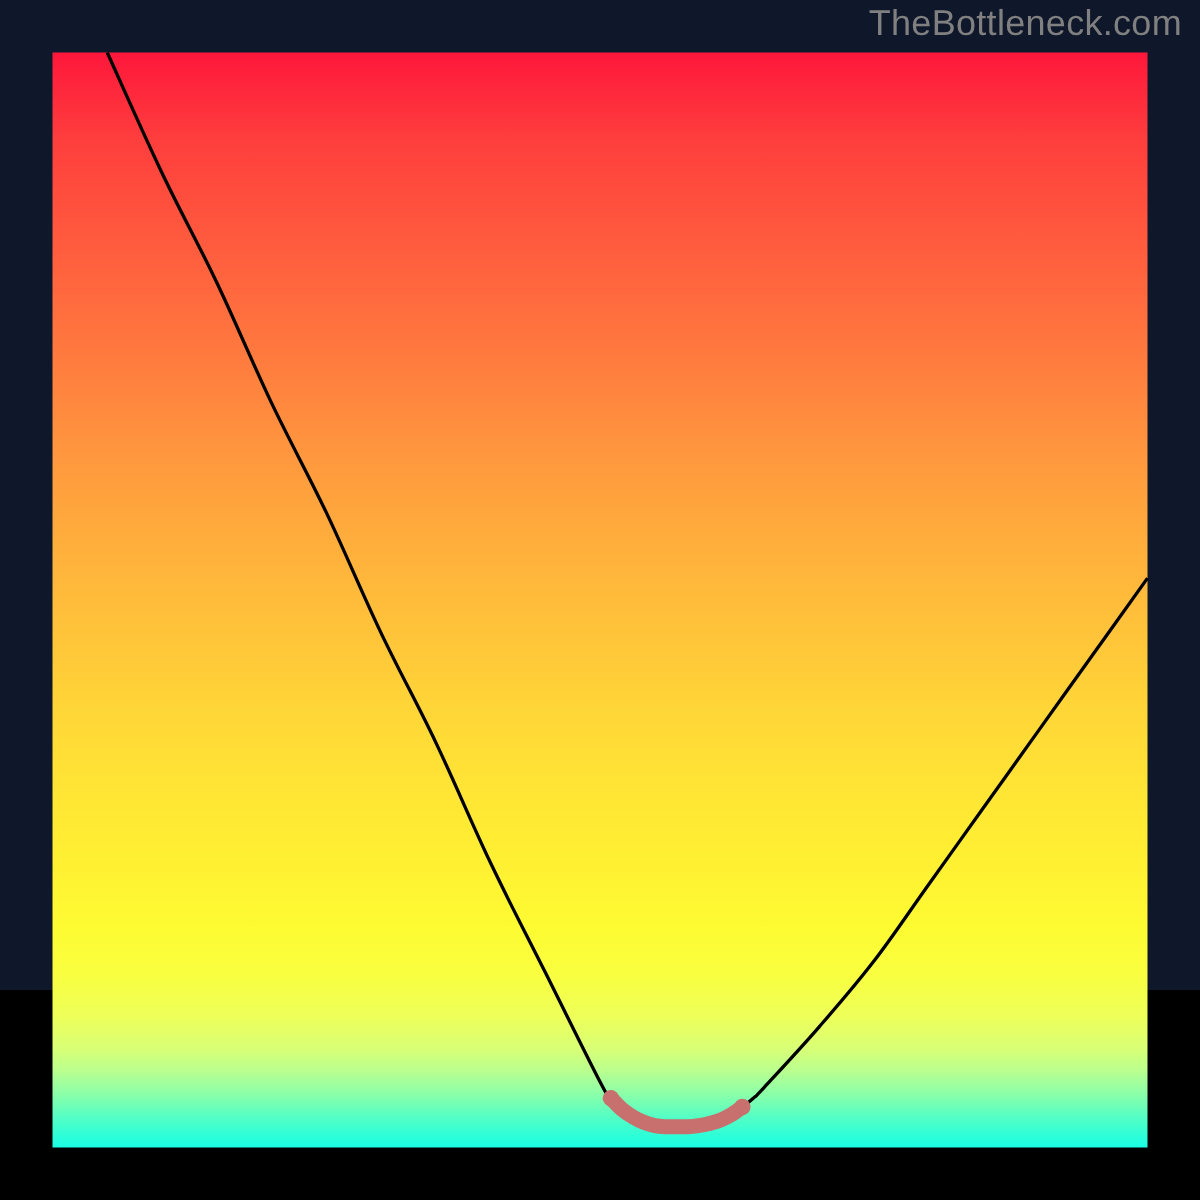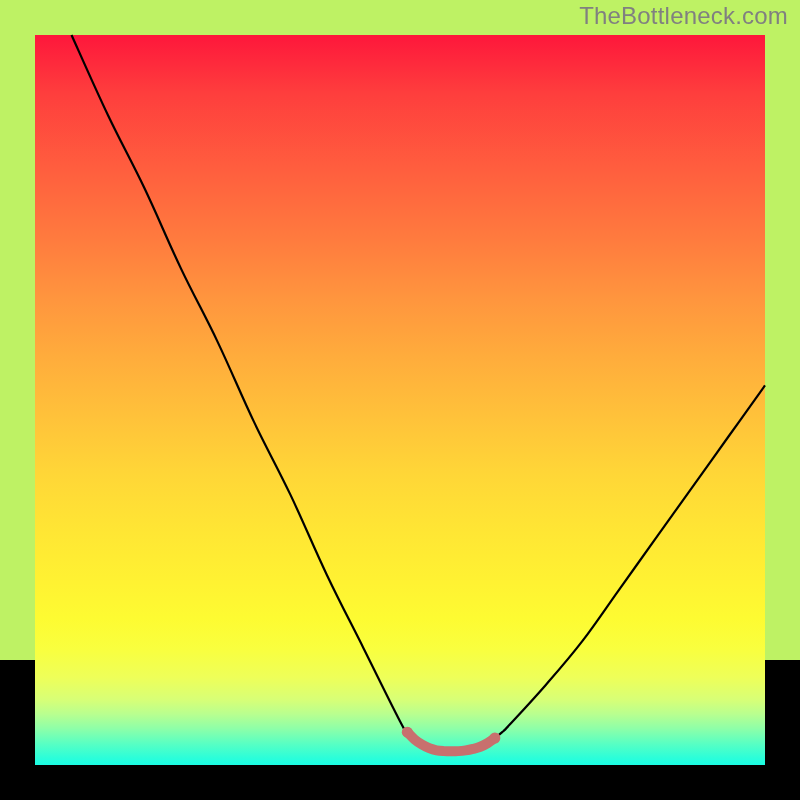--- a/index.html
+++ b/index.html
@@ -10,21 +10,21 @@
     background: #000;
     overflow: hidden;
     font-family: Arial, Helvetica, sans-serif;
   }
   .frame {
     position: absolute;
     left: 0;
     top: 0;
     width: 800px;
     height: 660px;
-    background: #bef264;
+    background: #0f172a;
   }
   .watermark {
     position: absolute;
     top: 2px;
     right: 12px;
     color: #808080;
     font-size: 24px;
     font-weight: 500;
     letter-spacing: 0.2px;
     user-select: none;

